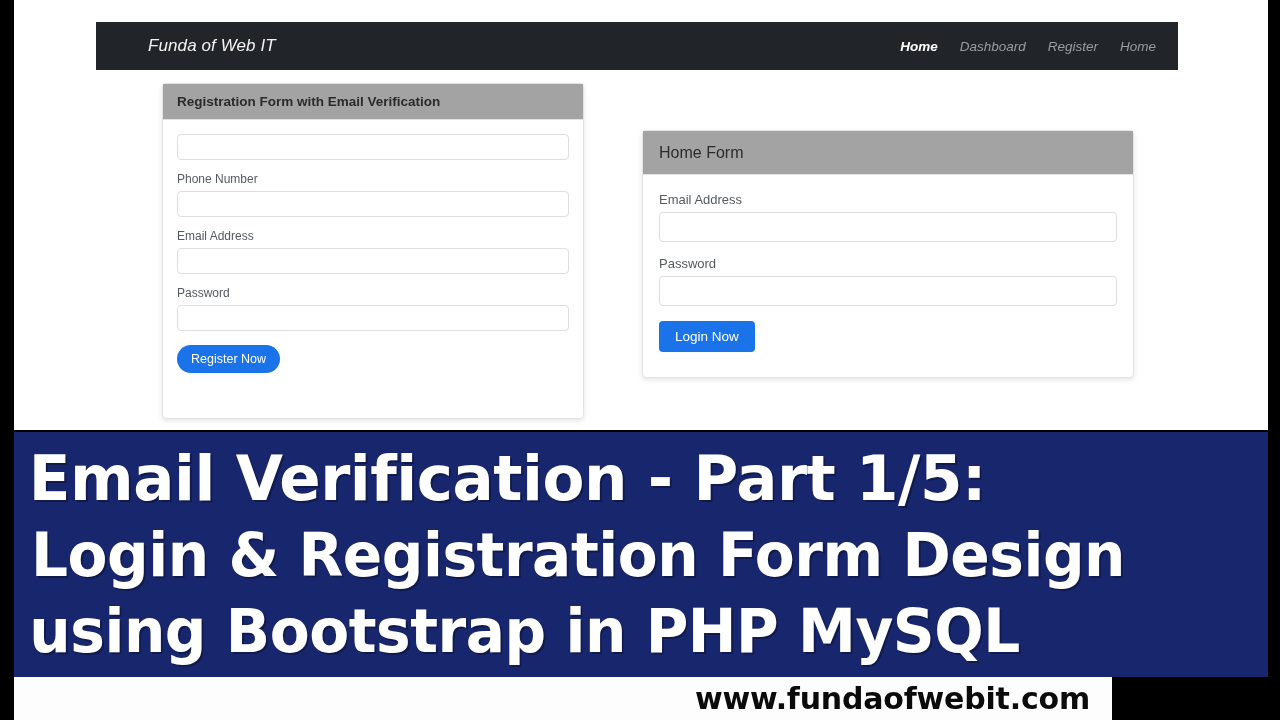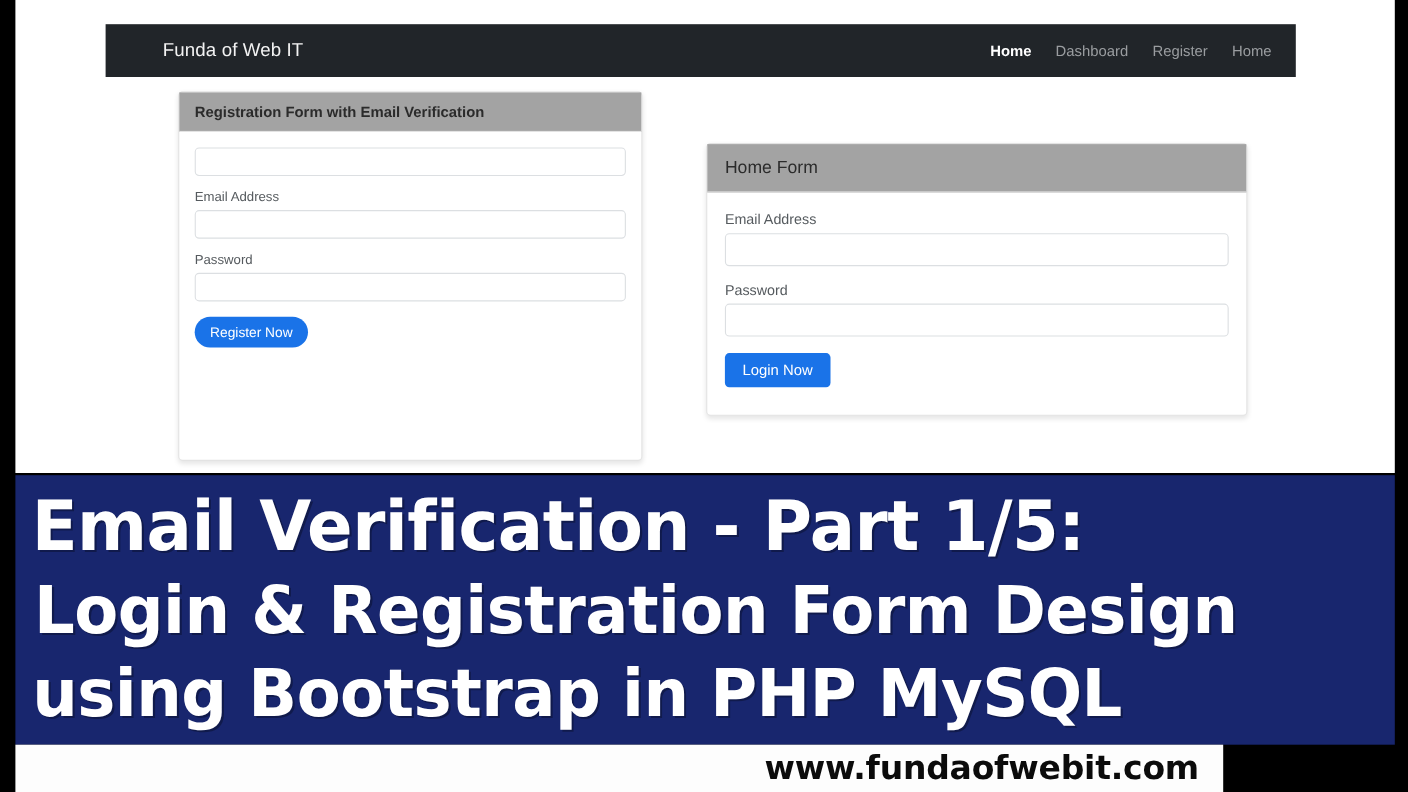--- a/index.html
+++ b/index.html
@@ -37,20 +37,21 @@
     position: absolute;
     left: 82px;
     top: 22px;
     width: 1082px;
     height: 48px;
     background: #212529;
     display: flex;
     align-items: center;
     box-sizing: border-box;
     padding: 0 22px 0 52px;
+    font-style: italic;
   }
   #brand {
     color: #f3f3f3;
     font-size: 17px;
     font-weight: 400;
     letter-spacing: .1px;
     white-space: nowrap;
   }
   #navlinks {
     margin-left: auto;
@@ -222,20 +223,24 @@
     <div class="card" id="reg-card">
       <div class="card-header">
         <span class="card-title">Registration Form with Email Verification</span>
       </div>
       <div class="card-body">
 
         <div class="form-group">
           <input class="field-input" type="text" placeholder="" style="">
         </div>
 
+        <div class="form-group">
+          <label class="field-label">Phone Number</label>
+          <input class="field-input" type="text" placeholder="" style="">
+        </div>
 
         <div class="form-group">
           <label class="field-label">Email Address</label>
           <input class="field-input" type="text" placeholder="" style="">
         </div>
 
         <div class="form-group">
           <label class="field-label">Password</label>
           <input class="field-input" type="password" placeholder="" style="">
         </div>

